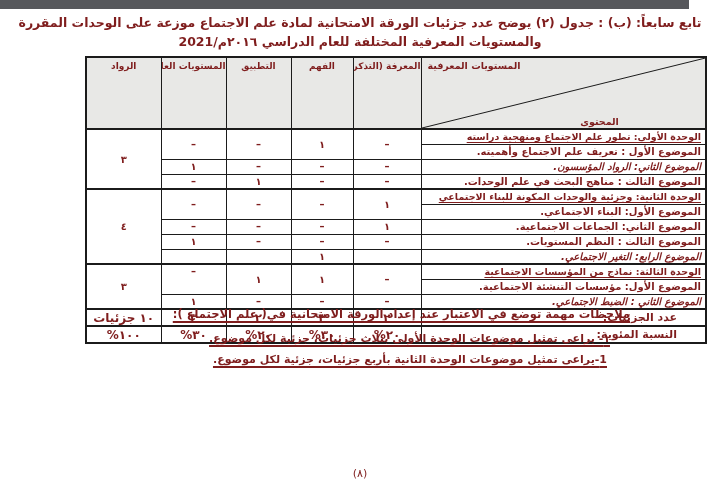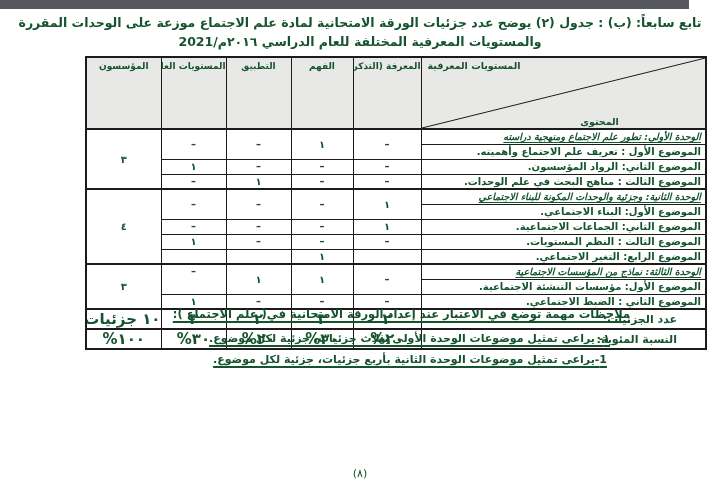--- a/index.html
+++ b/index.html
@@ -1,48 +1,48 @@
 <!DOCTYPE html>
 <html lang="ar" dir="rtl"><head>
 <meta charset="utf-8">
 <style>
   html,body{margin:0;padding:0;background:#888;}
   .page{
     position:relative;width:720px;height:500px;margin:0 auto;
     background:#ffffff;overflow:hidden;
-    font-family:"DejaVu Sans",sans-serif;color:#14532d;direction:rtl;
+    font-family:"DejaVu Sans",sans-serif;color:#7f1d1d;direction:rtl;
   }
   .topbar{position:absolute;top:0;left:0;width:689px;height:9px;background:#57585c;}
   .title{position:absolute;top:13px;left:0;right:0;text-align:center;
     font-weight:bold;font-size:12.5px;line-height:19px;}
   .ltr{direction:ltr;unicode-bidi:isolate;}
   
   .tbl-wrap{position:absolute;top:56px;left:85px;}
   table{border-collapse:collapse;table-layout:fixed;width:620px;direction:rtl;
     border:2px solid #1b1b1b;}
   th,td{border:1px solid #1b1b1b;overflow:hidden;white-space:nowrap;
     font-weight:bold;vertical-align:middle;padding:0;}
   thead th{background:#e8e8e6;height:38px;font-size:9px;vertical-align:top;
     padding-top:3px;border-bottom:2px solid #1b1b1b;}
   th.corner{position:relative;padding:16px;}
   th.corner svg{position:absolute;top:0;left:0;width:100%;height:100%;}
   .corner-top{position:absolute;top:2px;left:6px;font-size:9.5px;}
   .corner-bottom{position:absolute;bottom:1px;left:56%;font-size:9.5px;}
   tbody tr{height:15px;}
   td.content{text-align:right;padding:1px 4px 1px 2px;font-size:10px;}
-  td.content.unit{font-size:9.5px;font-style:italic;text-decoration:underline;
+  td.content.unit{font-size:9.5px;text-decoration:underline;
     text-underline-offset:2px;}
-  td.content.italic{}
+  td.content.italic{font-style:italic;}
   td.val{text-align:center;font-size:10px;}
   td.val.vtop{vertical-align:top;padding-top:1px;}
   tr.row-unit td{border-top:2px solid #1b1b1b;}
   tr.row-total td{border-top:2px solid #1b1b1b;}
   tr.row-total td.content{text-align:right;padding-left:16px;padding-right:28px;
     font-size:11px;}
-  tr.row-total td.val{font-size:15px;}
+  tr.row-total td.val{font-size:12px;}
   
   .note{position:absolute;font-weight:bold;font-size:11px;line-height:17px;
     text-decoration:underline;text-underline-offset:3px;
     text-decoration-thickness:1.5px;}
   .note-heading{top:306px;right:90px;font-size:11.5px;}
   .note-1{top:330px;right:110px;}
   .note-2{top:351px;right:113px;}
   .note-3{top:369px;right:30px;left:25px;text-align:justify;line-height:19px;}
   .page-number{position:absolute;top:467px;left:0;right:0;text-align:center;
     font-size:11px;font-weight:normal;}
@@ -74,21 +74,21 @@
             <svg viewBox="0 0 100 100" preserveAspectRatio="none">
               <line x1="0" y1="100" x2="100" y2="0" stroke="#1b1b1b" stroke-width="1" vector-effect="non-scaling-stroke"></line>
             </svg>
             <span class="corner-top">المستويات المعرفية</span>
             <span class="corner-bottom">المحتوى</span>
           </th>
           <th>المعرفة (التذكر)</th>
           <th>الفهم</th>
           <th>التطبيق</th>
           <th>المستويات العليا</th>
-          <th>المؤسسون</th>
+          <th>الرواد</th>
         </tr>
       </thead>
       <tbody id="tbody">
           <tr class="row-unit">
             <td class="content unit">الوحدة الأولى: تطور علم الاجتماع ومنهجية دراسته</td>
             <td class="val" rowspan="2">–</td>
             <td class="val" rowspan="2">١</td>
             <td class="val" rowspan="2">–</td>
             <td class="val" rowspan="2">–</td>
             <td class="val" rowspan="4">٣</td>

